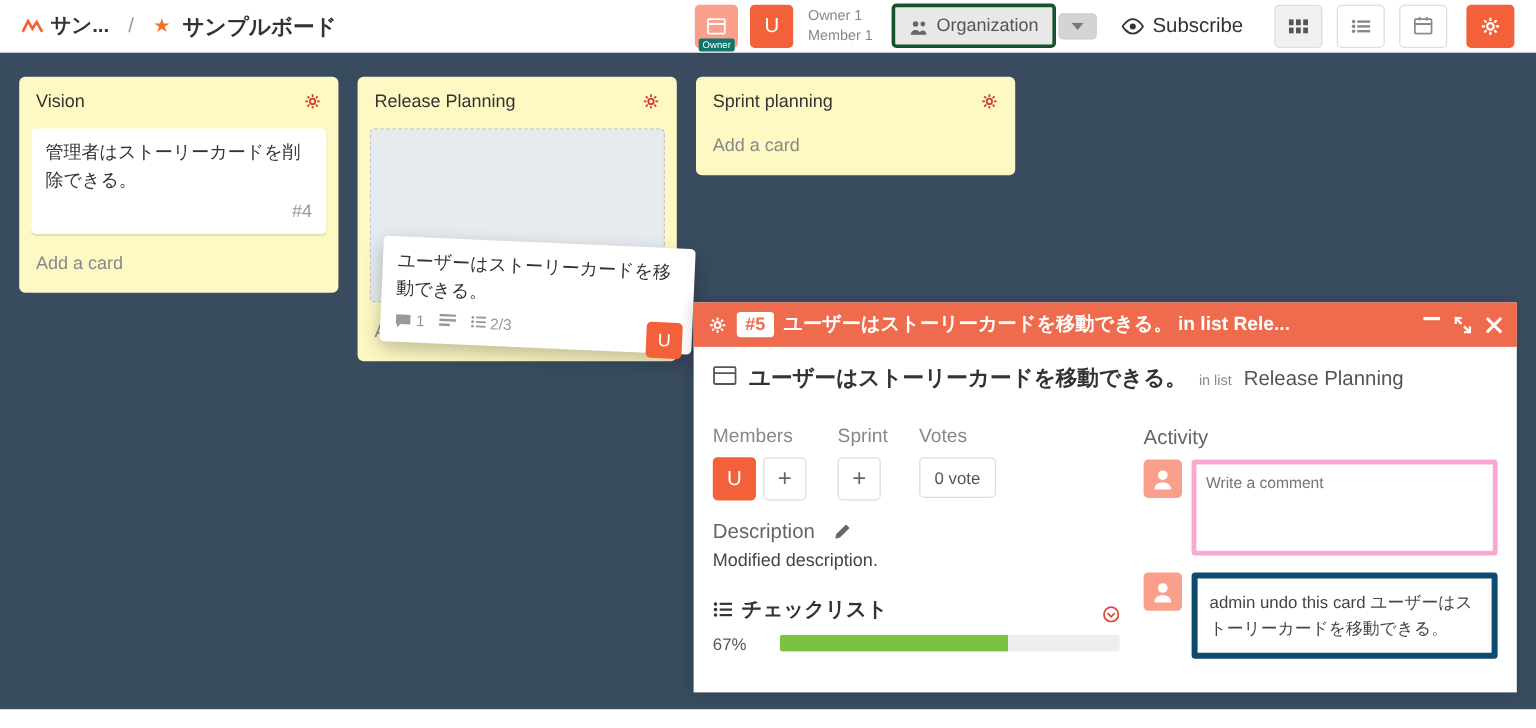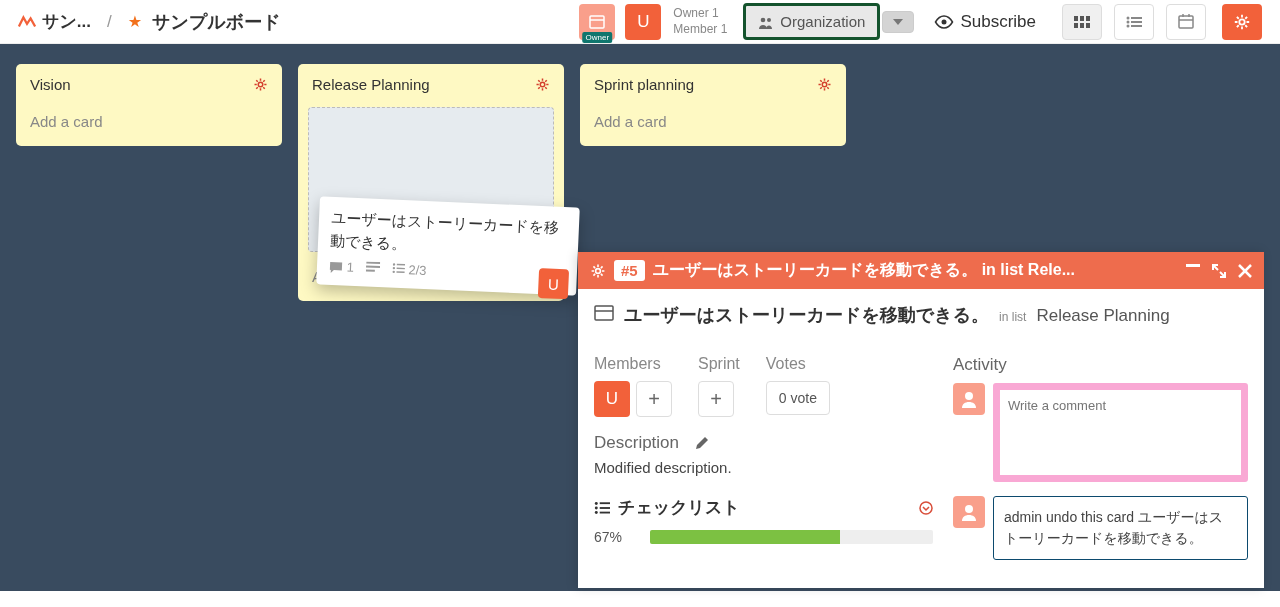--- a/index.html
+++ b/index.html
@@ -57,31 +57,31 @@
 .in-list-name { font-size: 17px; color: #555; }
 .meta-row { display: flex; gap: 26px; margin-bottom: 16px; }
 .meta-col { display: flex; flex-direction: column; gap: 8px; }
 .meta-label { font-size: 16px; color: #888; }
 .meta-items { display: flex; gap: 6px; align-items: center; }
 .sq-btn { width: 36px; height: 36px; background: #fff; border: 1px solid #ddd; border-radius: 4px; display: flex; align-items: center; justify-content: center; font-size: 20px; color: #666; cursor: pointer; }
 .member-sq { width: 36px; height: 36px; background: #f2613a; color: #fff; border-radius: 4px; display: flex; align-items: center; justify-content: center; font-size: 17px; }
 .vote-pill { border: 1px solid #ddd; border-radius: 4px; padding: 8px 12px; font-size: 14px; color: #555; cursor: pointer; }
 .desc-label { font-size: 17px; color: #666; margin-bottom: 6px; display: flex; align-items: center; gap: 16px; }
 .desc-text { font-size: 15px; color: #444; margin-bottom: 20px; }
-.checklist-hdr { display: flex; align-items: center; justify-content: space-between; font-size: 17px; font-weight: 700; color: #333; margin-bottom: 10px; }
+.checklist-hdr { display: flex; align-items: flex-end; justify-content: space-between; font-size: 17px; font-weight: 700; color: #333; margin-bottom: 10px; }
 .checklist-hdr .right { color: #d94e3a; cursor: pointer; }
-.progress-row { display: flex; align-items: center; gap: 20px; }
+.progress-row { display: flex; align-items: flex-start; gap: 20px; }
 .progress-pct { font-size: 14px; color: #555; width: 36px; }
 .progress-bar { flex: 1; height: 14px; background: #eee; border-radius: 2px; overflow: hidden; }
 .progress-fill { height: 100%; background: #7cc142; width: 67%; }
 .activity-title { font-size: 17px; color: #666; margin-bottom: 8px; }
 .activity-row { display: flex; gap: 8px; margin-bottom: 14px; }
 .act-avatar { width: 32px; height: 32px; background: #f99f8b; border-radius: 4px; flex-shrink: 0; display:flex; align-items:center; justify-content:center; }
-.comment-box { flex: 1; border: 7px solid #f9a8d4; border-radius: 3px; padding: 8px; font-size: 13px; color: #aaa; height: 99px; resize: none; font-family: inherit; }
-.activity-text { font-size: 14px; color: #444; border: 1px solid #0c4a6e; border-radius: 3px; padding: 10px; line-height: 1.5; flex: 1; }
+.comment-box { flex: 1; border: 4px solid #f9a8d4; border-radius: 3px; padding: 8px; font-size: 13px; color: #aaa; height: 80px; resize: none; font-family: inherit; }
+.activity-text { font-size: 14px; color: #444; border: 5px solid #0c4a6e; border-radius: 3px; padding: 10px; line-height: 1.5; flex: 1; }
 svg { display: block; }
 </style>
 </head>
 <body>
 
 <div class="topbar">
   <span class="logo-icon">
     <svg viewBox="0 0 20 20" width="18" height="18">
         <polyline points="1,15 6,5 10,12 14,6 19,15" fill="none" stroke="#f2613a" stroke-width="2.5"></polyline>
       </svg>
@@ -168,20 +168,24 @@
 
   <div class="list">
     <div class="list-header">
       <span class="list-title">Vision</span>
       <span class="list-gear">
         <svg width="15" height="15" viewBox="0 0 20 20">
             <circle cx="10" cy="10" r="3" fill="none" stroke="#d43f2d" stroke-width="2"></circle>
             <path d="M10 2v3M10 15v3M2 10h3M15 10h3M4.3 4.3l2.1 2.1M13.6 13.6l2.1 2.1M4.3 15.7l2.1-2.1M13.6 6.4l2.1-2.1" stroke="#d43f2d" stroke-width="2"></path>
           </svg>
       </span>
+    </div>
+    <div class="card">
+      <div class="card-title">管理者はストーリーカードを削除できる。</div>
+      <div class="card-num">#4</div>
     </div>
     <div class="add-card">Add a card</div>
   </div>
 
   <div class="list">
     <div class="list-header">
       <span class="list-title">Release Planning</span>
       <span class="list-gear">
         <svg width="15" height="15" viewBox="0 0 20 20">
             <circle cx="10" cy="10" r="3" fill="none" stroke="#d43f2d" stroke-width="2"></circle>

